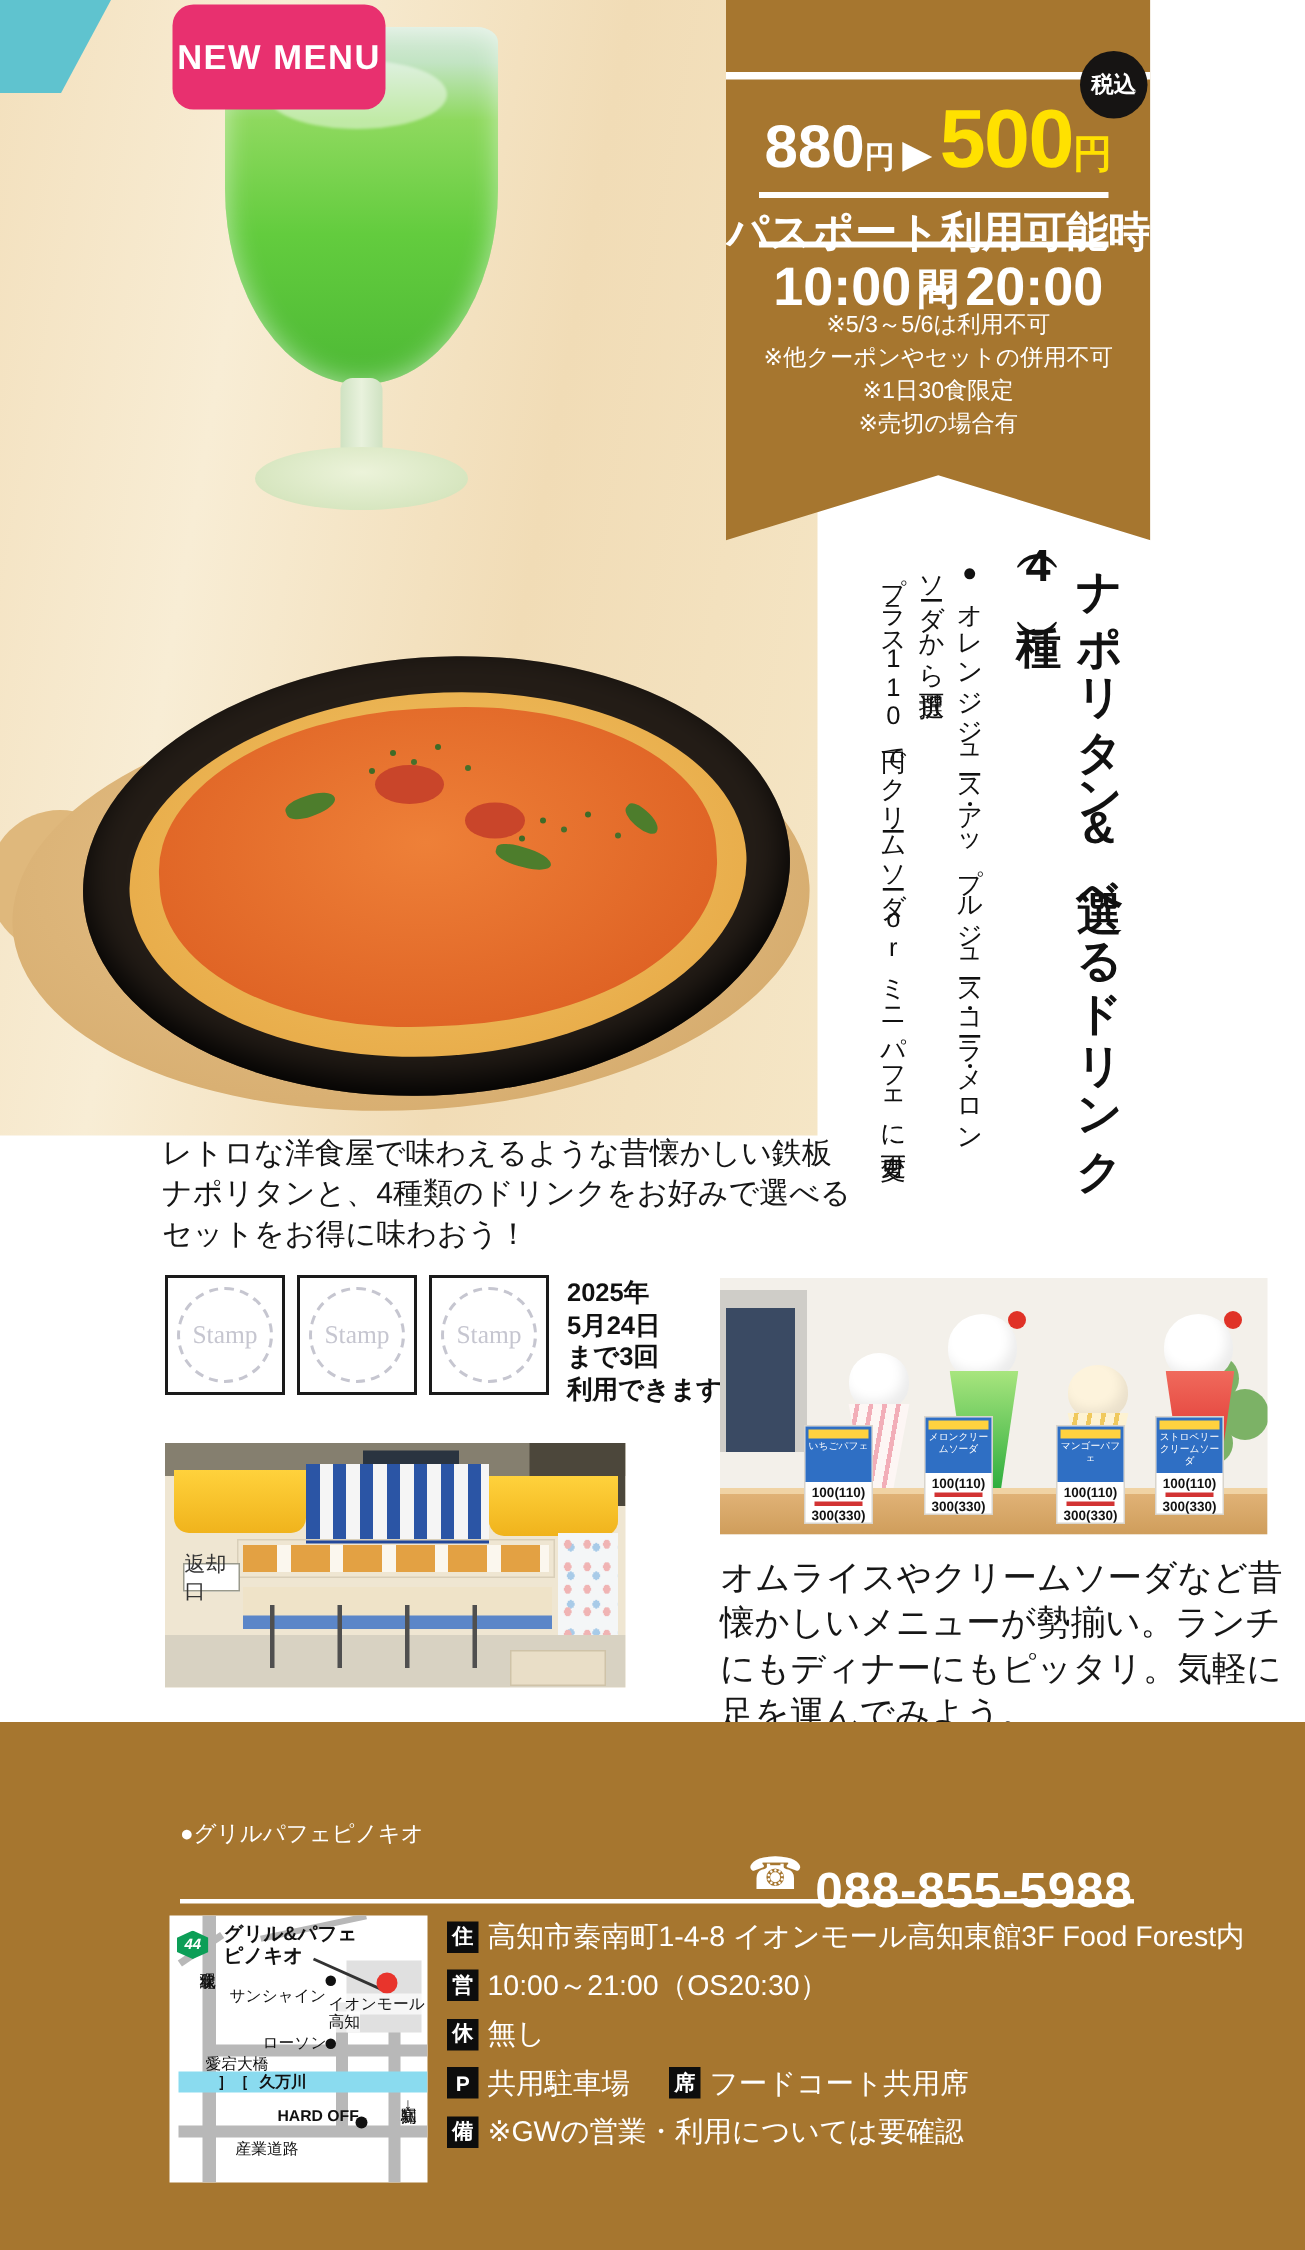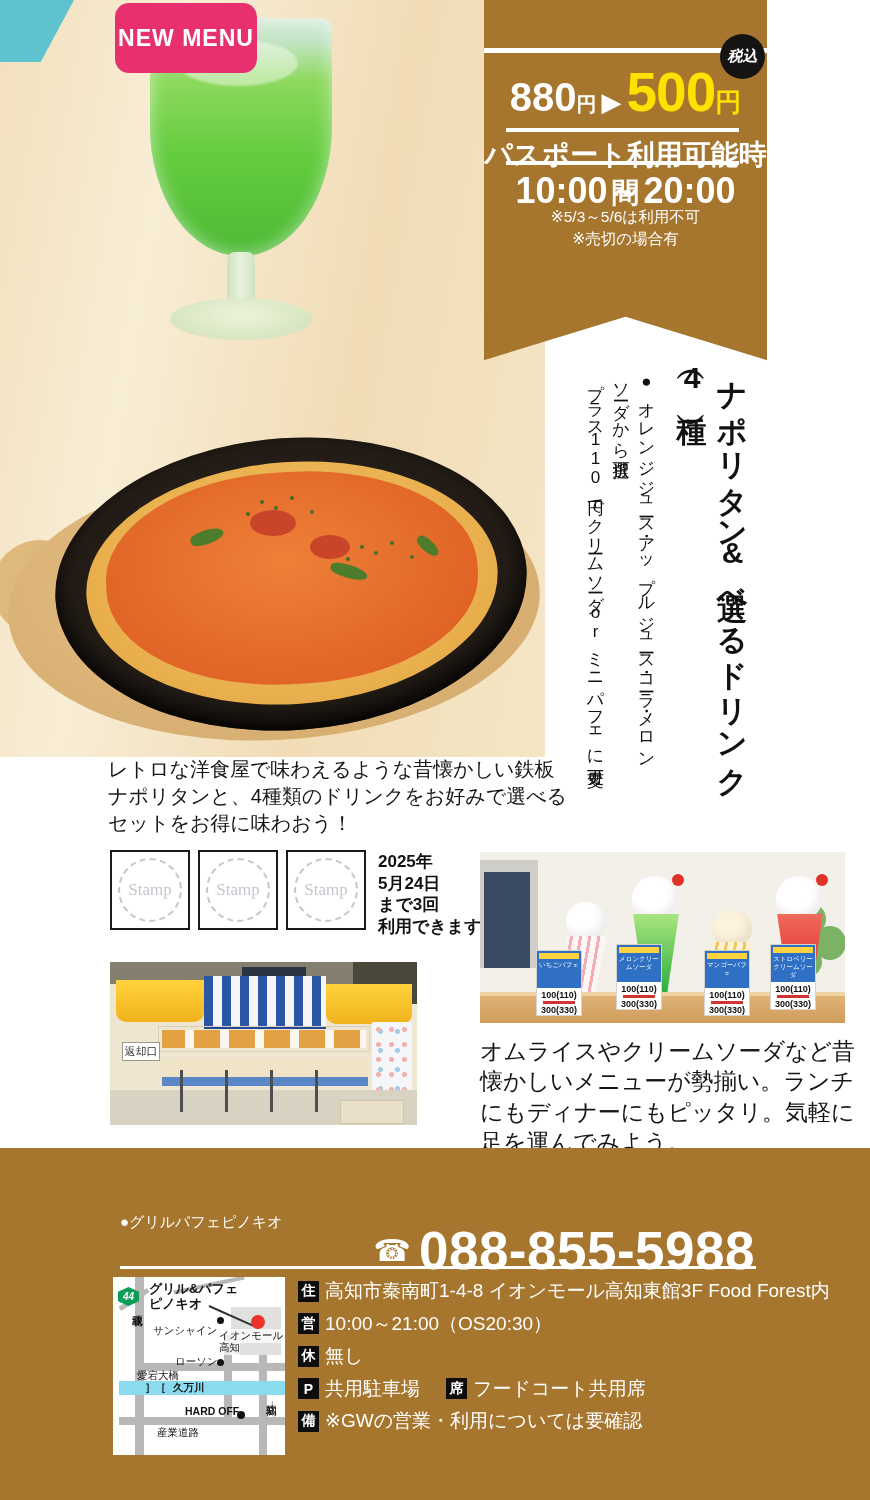--- a/index.html
+++ b/index.html
@@ -41,21 +41,21 @@
   .badge-new{left:115px;top:3px;width:142px;height:70px;border-radius:14px;background:#e8306f;
     display:flex;align-items:center;justify-content:center;z-index:12;}
   .badge-new span{color:#fff;font-weight:800;font-size:23px;letter-spacing:1px;}
 
   
   .ribbon{left:484px;top:0;width:283px;height:362px;background:#a6762f;z-index:11;
     clip-path:polygon(0 0,100% 0,100% 99.5%,50% 87.5%,0 99.5%);color:#fff;text-align:center;}
   .ribbon .topline{position:absolute;left:0;right:0;top:48px;height:5px;background:#fff;}
   .tax-badge{position:absolute;top:34px;right:2px;width:45px;height:45px;border-radius:50%;
     background:#161413;display:flex;align-items:center;justify-content:center;
-    font-size:15px;font-weight:700;z-index:3;font-style:italic;}
+    font-size:15px;font-weight:700;z-index:3;}
   .price-row{position:absolute;left:0;right:0;top:60px;display:flex;align-items:baseline;
     justify-content:center;white-space:nowrap;}
   .p-old{font-size:40px;font-weight:700;}
   .p-old-unit{font-size:20px;font-weight:700;}
   .p-arrow{font-size:26px;margin:0 5px;}
   .p-new{font-size:55px;font-weight:800;color:#ffe100;letter-spacing:-1px;}
   .p-new-unit{font-size:26px;font-weight:800;color:#ffe100;}
   .ribbon .div2{position:absolute;left:22px;right:28px;top:128px;height:4px;background:#fff;}
   .pp-head{position:absolute;left:0;right:0;top:136px;font-size:28px;font-weight:700;}
   .ribbon .div3{position:absolute;left:22px;right:28px;top:161px;height:4px;background:#fff;}
@@ -93,21 +93,21 @@
   .ps-awning-r{left:216px;top:22px;width:86px;height:40px;border-radius:0 0 10px 10px;
     background:linear-gradient(#ffd23c,#f0b31c);}
   .ps-awning-c{left:94px;top:14px;width:122px;height:50px;
     background:repeating-linear-gradient(90deg,#2b55a5 0 9px,#f5f5f5 9px 18px);
     border-bottom:3px solid #23489a;}
   .ps-menu{left:48px;top:64px;width:212px;height:26px;background:#fbf7ee;border:1px solid #d9cfb9;
     box-sizing:border-box;
     background-image:repeating-linear-gradient(90deg,#e3a143 0 26px,#fbf7ee 26px 35px);
     background-clip:content-box;padding:3px;}
   .ps-return{left:12px;top:80px;width:36px;height:17px;background:#fff;border:1px solid #9a9a8c;
-    font-size:11px;color:#333;display:flex;align-items:center;justify-content:center;}
+    font-size:14px;color:#333;display:flex;align-items:center;justify-content:center;}
   .ps-counter{left:52px;top:96px;width:206px;height:28px;background:#efe3c8;
     border-bottom:9px solid #5b86c8;box-sizing:border-box;}
   .ps-poster{left:262px;top:60px;width:40px;height:80px;background-color:#f4f6f7;
     background-image:radial-gradient(#f0b4b4 2.5px,rgba(0,0,0,0) 2.5px),
                      radial-gradient(#a8cbe8 2.5px,rgba(0,0,0,0) 2.5px);
     background-size:13px 15px,17px 19px;}
   .ps-floor{left:0;top:128px;width:307px;height:35px;background:#d8d2c2;}
   .ps-pole{top:108px;width:3px;height:42px;background:#4f4f4f;}
   .ps-table{left:230px;top:138px;width:62px;height:22px;background:#e9dec7;border:1px solid #cfc3a8;}
 
@@ -130,21 +130,21 @@
   .card-p1{font-size:9px;font-weight:800;text-align:center;color:#111;margin-top:2px;}
   .card-red{height:3px;background:#d23333;margin:1px 6px;}
   .card-p2{font-size:9px;font-weight:800;text-align:center;color:#111;}
 
   
   .footer{left:0;top:1148px;width:870px;height:352px;background:#a6762f;color:#fff;}
   .shop-name{position:absolute;left:120px;top:1166px;font-size:35px;font-weight:900;letter-spacing:1px;color:#fff;}
   .shop-sub{position:absolute;left:120px;top:1213px;font-size:15px;color:#fff;}
   .phone-row{position:absolute;right:115px;top:1220px;display:flex;align-items:center;color:#fff;}
   .phone-icon{font-size:30px;margin-right:8px;}
-  .phone-num{font-size:53px;font-weight:800;letter-spacing:0.5px;}
+  .phone-num{font-size:33px;font-weight:800;letter-spacing:0.5px;margin-top:21px;}
   .foot-line{position:absolute;left:120px;top:1266px;width:636px;height:3px;background:#fff;}
   .details{position:absolute;left:298px;top:1278px;}
   .drow{display:flex;align-items:center;margin-bottom:6.5px;white-space:nowrap;}
   .dtag{width:21px;height:21px;background:#0d0d0d;color:#fff;font-size:14px;font-weight:700;
     display:flex;align-items:center;justify-content:center;margin-right:6px;flex:0 0 auto;}
   .dtxt{font-size:19px;color:#fff;}
   .dgap{width:26px;}
 
   
   .mapbox{position:absolute;left:113px;top:1277px;width:172px;height:178px;background:#fff;
@@ -202,20 +202,22 @@
       <span class="p-arrow">▶</span>
       <span class="p-new">500</span>
       <span class="p-new-unit">円</span>
     </div>
     <div class="div2"></div>
     <div class="pp-head">パスポート利用可能時間</div>
     <div class="div3"></div>
     <div class="pp-hours">10:00～20:00</div>
     <div class="pp-notes">
       <div>※5/3～5/6は利用不可</div>
+      <div>※他クーポンやセットの併用不可</div>
+      <div>※1日30食限定</div>
       <div>※売切の場合有</div>
     </div>
   </div>
 
   <div class="abs vmenu">
     <div class="vtitle">ナポリタン&amp;選べるドリンク</div>
     <div class="vtitle">（4種）</div>
     <div class="vbody first">●オレンジジュース・アップルジュース・コーラ・メロン</div>
     <div class="vbody">ソーダから選択可</div>
     <div class="vbody">プラス110円でクリームソーダorミニパフェに変更可</div>

